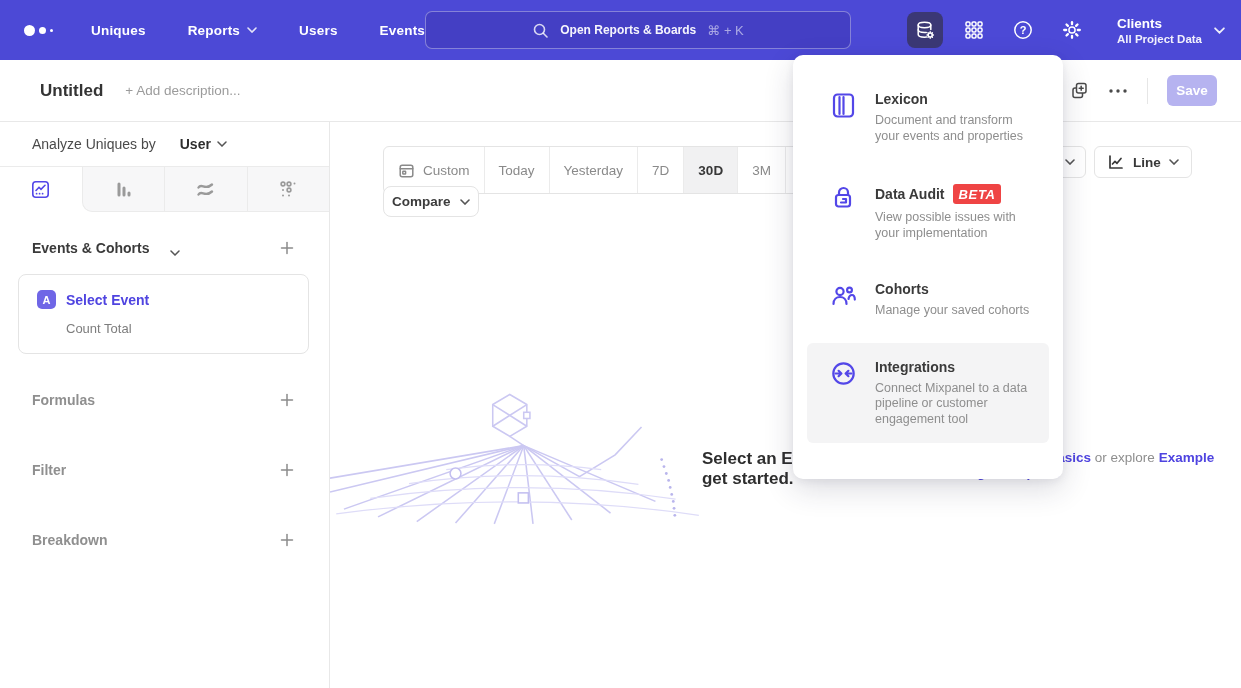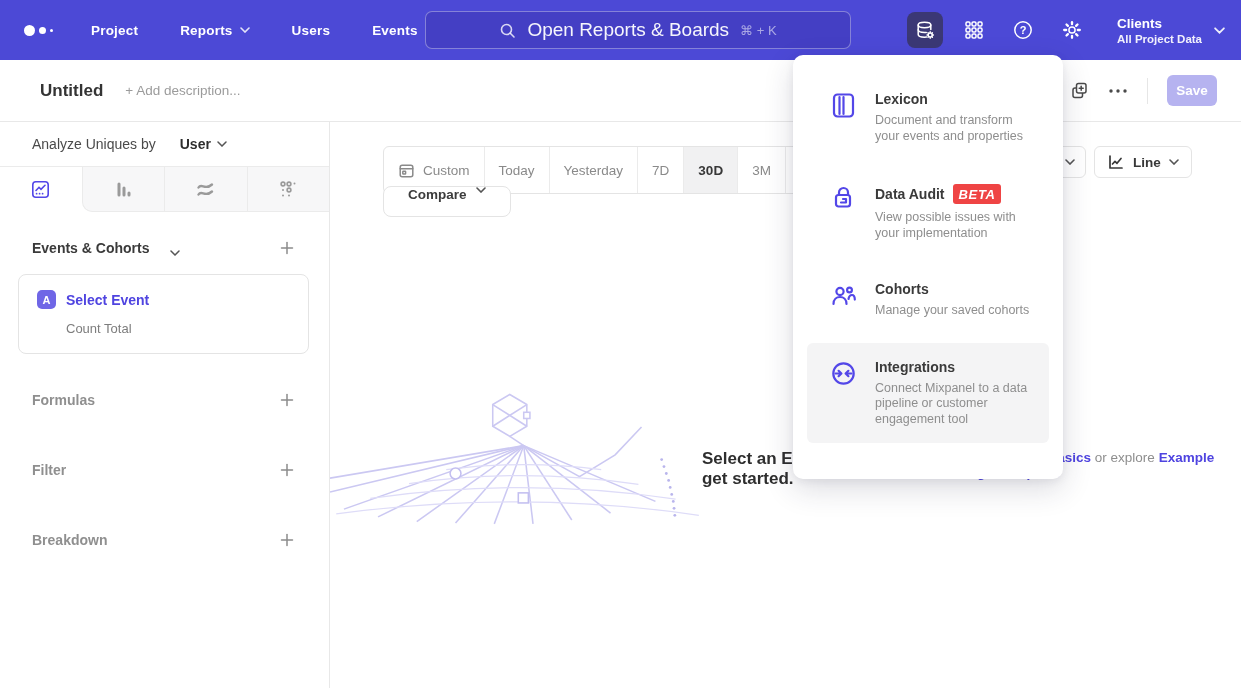--- a/index.html
+++ b/index.html
@@ -10,21 +10,21 @@
   .topnav { height:60px; background:#4c49d6; position:relative; display:flex; align-items:center; }
   .logo { margin-left:24px; display:flex; align-items:center; gap:4px; cursor:pointer; }
   .logo i { display:block; background:#fff; border-radius:50%; }
   .logo .d1 { width:11px; height:11px; }
   .logo .d2 { width:7px; height:7px; }
   .logo .d3 { width:3px; height:3px; }
   .nav-items { display:flex; margin-left:38px; gap:42px; }
   .nav-item { color:#fff; font-size:13.5px; font-weight:700; display:flex; align-items:center; gap:7px; cursor:pointer; letter-spacing:.2px; }
   .nav-item svg { opacity:.85; }
   .tn-search { position:absolute; left:425px; top:11px; width:426px; height:38px; background:#443fc4; border:1px solid rgba(255,255,255,.35); border-radius:7px; display:flex; align-items:center; justify-content:center; gap:11px; cursor:text; }
-  .tn-search .q { color:rgba(255,255,255,.95); font-size:19px; font-weight:400; }
+  .tn-search .q { color:rgba(255,255,255,.95); font-size:12px; font-weight:700; }
   .tn-search .sc { color:rgba(255,255,255,.55); font-size:13px; }
   .tn-right { position:absolute; right:16px; top:0; height:60px; display:flex; align-items:center; gap:13px; }
   .icon-btn { width:36px; height:36px; display:flex; align-items:center; justify-content:center; border-radius:8px; cursor:pointer; }
   .icon-btn.active { background:#3b3875; }
   .project { display:flex; align-items:center; gap:12px; margin-left:14px; cursor:pointer;justify-content:center; }
   .project .ptxt { display:flex; flex-direction:column; gap:2px; }
   .project .org { color:#fff; font-size:13.5px; font-weight:700; }
   .project .pname { color:rgba(255,255,255,.92); font-size:11.5px; font-weight:700; }
   .project svg { color:rgba(255,255,255,.9); }
 
@@ -64,21 +64,21 @@
   .gap38 { margin-top:37px; } .gap52 { margin-top:52px; }
 
   
   .date-control { position:absolute; left:53px; top:24px; height:48px; display:flex; align-items:stretch; border:1px solid #e4e4e4; border-radius:6px; background:#fff; overflow:hidden; }
   .seg { padding:0 14px; display:flex; align-items:center; gap:8px; font-size:13.5px; color:#8a8a8a; border-left:1px solid #ebebeb; white-space:nowrap; cursor:pointer; }
   .seg:first-child { border-left:none; }
   .seg.active { background:#f1f1f2; color:#383838; font-weight:700; }
   .interval-frag { position:absolute; left:710px; top:24px; width:46px; height:32px; border:1px solid #e4e4e4; border-radius:6px; background:#fff; display:flex; align-items:center; justify-content:flex-end; padding-right:10px; color:#555; cursor:pointer; }
   .line-btn { position:absolute; left:764px; top:24px; width:98px; height:32px; border:1px solid #e4e4e4; border-radius:6px; background:#fff; display:flex; align-items:center; justify-content:center; gap:8px; font-size:13.5px; font-weight:600; color:#383838; cursor:pointer; }
   .line-btn svg.chev { color:#555; }
-  .compare-btn { position:absolute; left:53px; top:64px; height:31px; border:1px solid #e4e4e4; border-radius:8px; background:#fff; padding:0 24px; display:flex; align-items:flex-start; gap:9px; font-size:13.5px; font-weight:600; color:#3c3c3c; cursor:pointer; }
+  .compare-btn { position:absolute; left:53px; top:64px; height:31px; border:1px solid #e4e4e4; border-radius:8px; background:#fff; padding:0 8px; display:flex; align-items:center; gap:9px; font-size:13.5px; font-weight:600; color:#3c3c3c; cursor:pointer; }
   .compare-btn svg { color:#555; }
 
   
   .empty { position:absolute; left:0; right:0; top:250px; display:flex; flex-direction:row; align-items:center; }
   .empty-heading { margin-top:22px; font-size:17px; font-weight:700; color:#2e2e2e; }
   .empty-sub { margin-top:13px; font-size:13.5px; color:#8e8e8e; }
   .empty-sub .lnk { color:#4f44e0; font-weight:700; cursor:pointer; }
 
   
   .menu-panel { position:absolute; left:793px; top:55px; width:270px; background:#fff; border-radius:10px; box-shadow:0 10px 30px rgba(40,40,70,.16), 0 2px 8px rgba(40,40,70,.08); padding:20px 0 28px; z-index:50; }
@@ -93,21 +93,21 @@
 <body>
 
 <div class="topnav">
   <div class="logo">
     <i class="d1"></i>
       <i class="d2"></i>
       <i class="d3"></i>
   </div>
   <div class="nav-items">
     <div class="nav-item">
-        <span>Project</span>
+        <span>Uniques</span>
       </div>
     <div class="nav-item">
       <span>Reports</span>
       <svg width="10" height="6" viewBox="0 0 10 6" fill="none" stroke="currentColor" stroke-width="1.6" stroke-linecap="round" style="color:#fff">
           <polyline points="1,1 5,5 9,1"></polyline>
         </svg>
     </div>
     <div class="nav-item">
         <span>Users</span>
       </div>

